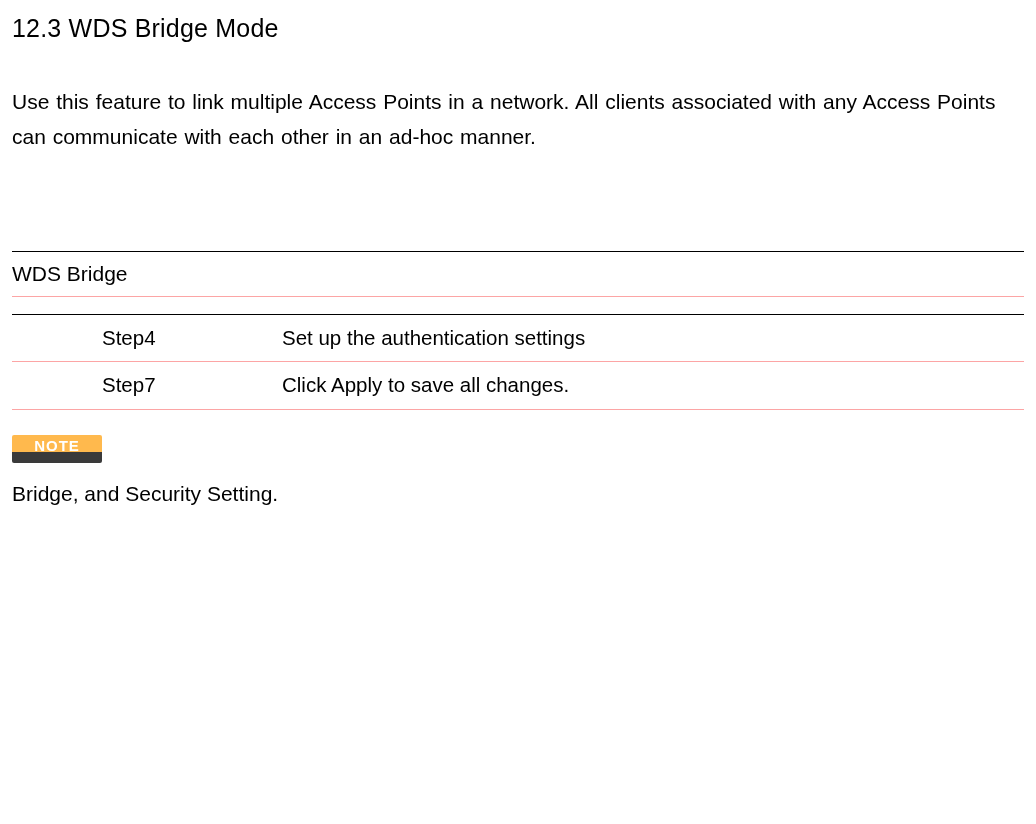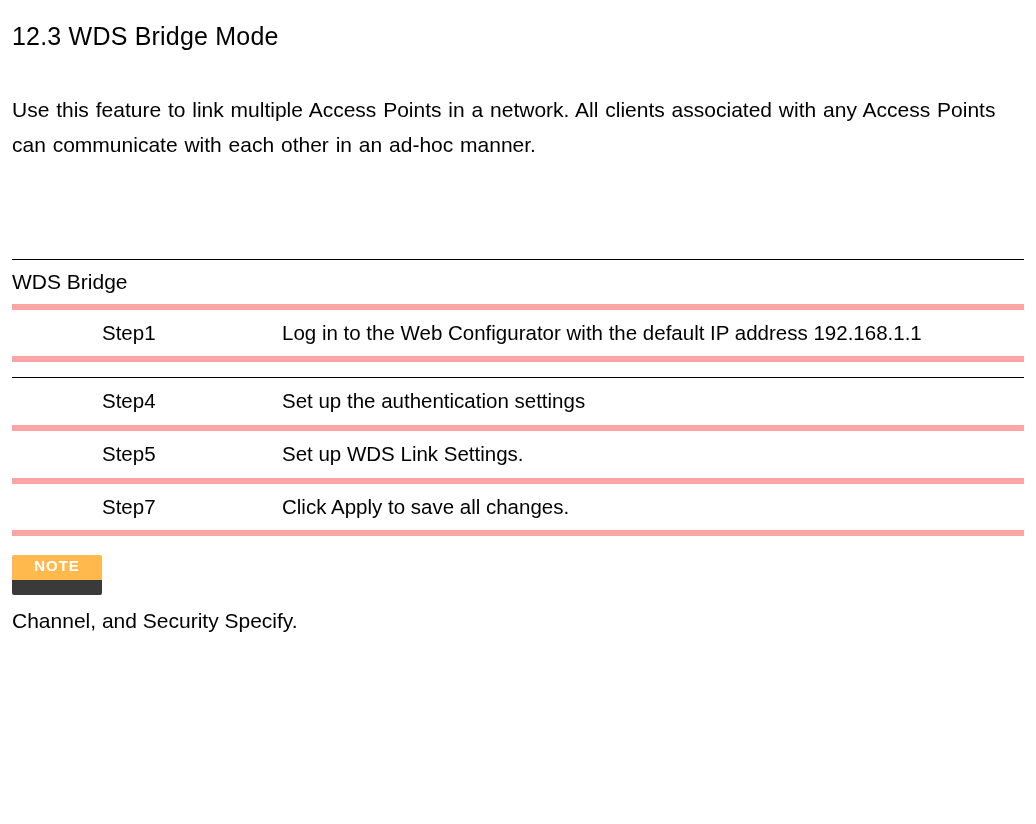--- a/index.html
+++ b/index.html
@@ -12,38 +12,38 @@
       font-size: 20px;
       color: #000;
       background: #fff;
       width: 1036px;
       padding: 0 12px;
       line-height: 1.5;
     }
     .heading {
       font-size: 25px;
       font-weight: normal;
-      margin-top: 18px;
+      margin-top: 10px;
       margin-bottom: 36px;
       letter-spacing: 0.2px;
     }
     .intro {
       font-size: 21px;
       font-weight: normal;
       line-height: 1.7;
       margin-bottom: 96px;
       word-spacing: 1px;
     }
     .wds-table {
       width: 100%;
       border-collapse: collapse;
     }
     .wds-table td {
       border-top: 1px solid #000;
-      border-bottom: 6px solid #fca5a5;
+      border-bottom: 1px solid #fca5a5;
       padding: 6px 0;
       vertical-align: top;
       font-size: 20.5px;
       line-height: 1.7;
     }
     .wds-header td {
       font-weight: normal;
       font-size: 21px;
       padding: 4px 0;
     }
@@ -58,21 +58,21 @@
       height: 18px;
     }
     .note-section {
       margin-top: 14px;
       font-size: 21px;
       line-height: 2.2;
     }
     .note-badge {
       display: inline-block;
       width: 90px;
-      height: 40px;
+      height: 28px;
       vertical-align: middle;
       position: relative;
       margin-right: 6px;
       background: linear-gradient(to bottom, #ffb94d 0%, #ffb94d 62%, #3a3a3a 62%, #3a3a3a 100%);
       border-radius: 2px;
     }
     .note-badge-text {
       position: absolute;
       top: 0;
       left: 0;
@@ -93,45 +93,35 @@
 
 <h1 class="heading">12.3 WDS Bridge Mode</h1>
 
 <p class="intro">Use this feature to link multiple Access Points in a network. All clients associated with any Access Points can communicate with each other in an ad-hoc manner.</p>
 
 <table class="wds-table">
   <tbody>
       <tr class="wds-header">
     <td colspan="3">WDS Bridge</td>
   </tr>
-  <tr>
-    <td class="col-step"></td>
-    <td class="col-label">Step1</td>
-    <td>Log in to the Web Configurator with the default IP address 192.168.1.1</td>
-  </tr>
   <tr class="spacer-row">
         <td colspan="3"></td>
       </tr>
   <tr>
     <td class="col-step"></td>
     <td class="col-label">Step4</td>
     <td>Set up the authentication settings</td>
-  </tr>
-  <tr>
-    <td class="col-step"></td>
-    <td class="col-label">Step5</td>
-    <td>Set up WDS Link Settings.</td>
   </tr>
   <tr>
     <td class="col-step"></td>
     <td class="col-label">Step7</td>
     <td>Click Apply to save all changes.</td>
   </tr>
 </tbody>
   </table>
 
 <div class="note-section">
   <span class="note-badge">
     <span class="note-badge-text">NOTE</span>
   </span>
   <br>
-  <span class="note-text">Channel, and Security Specify.</span>
+  <span class="note-text">Bridge, and Security Setting.</span>
 </div>
 
 </body></html>

